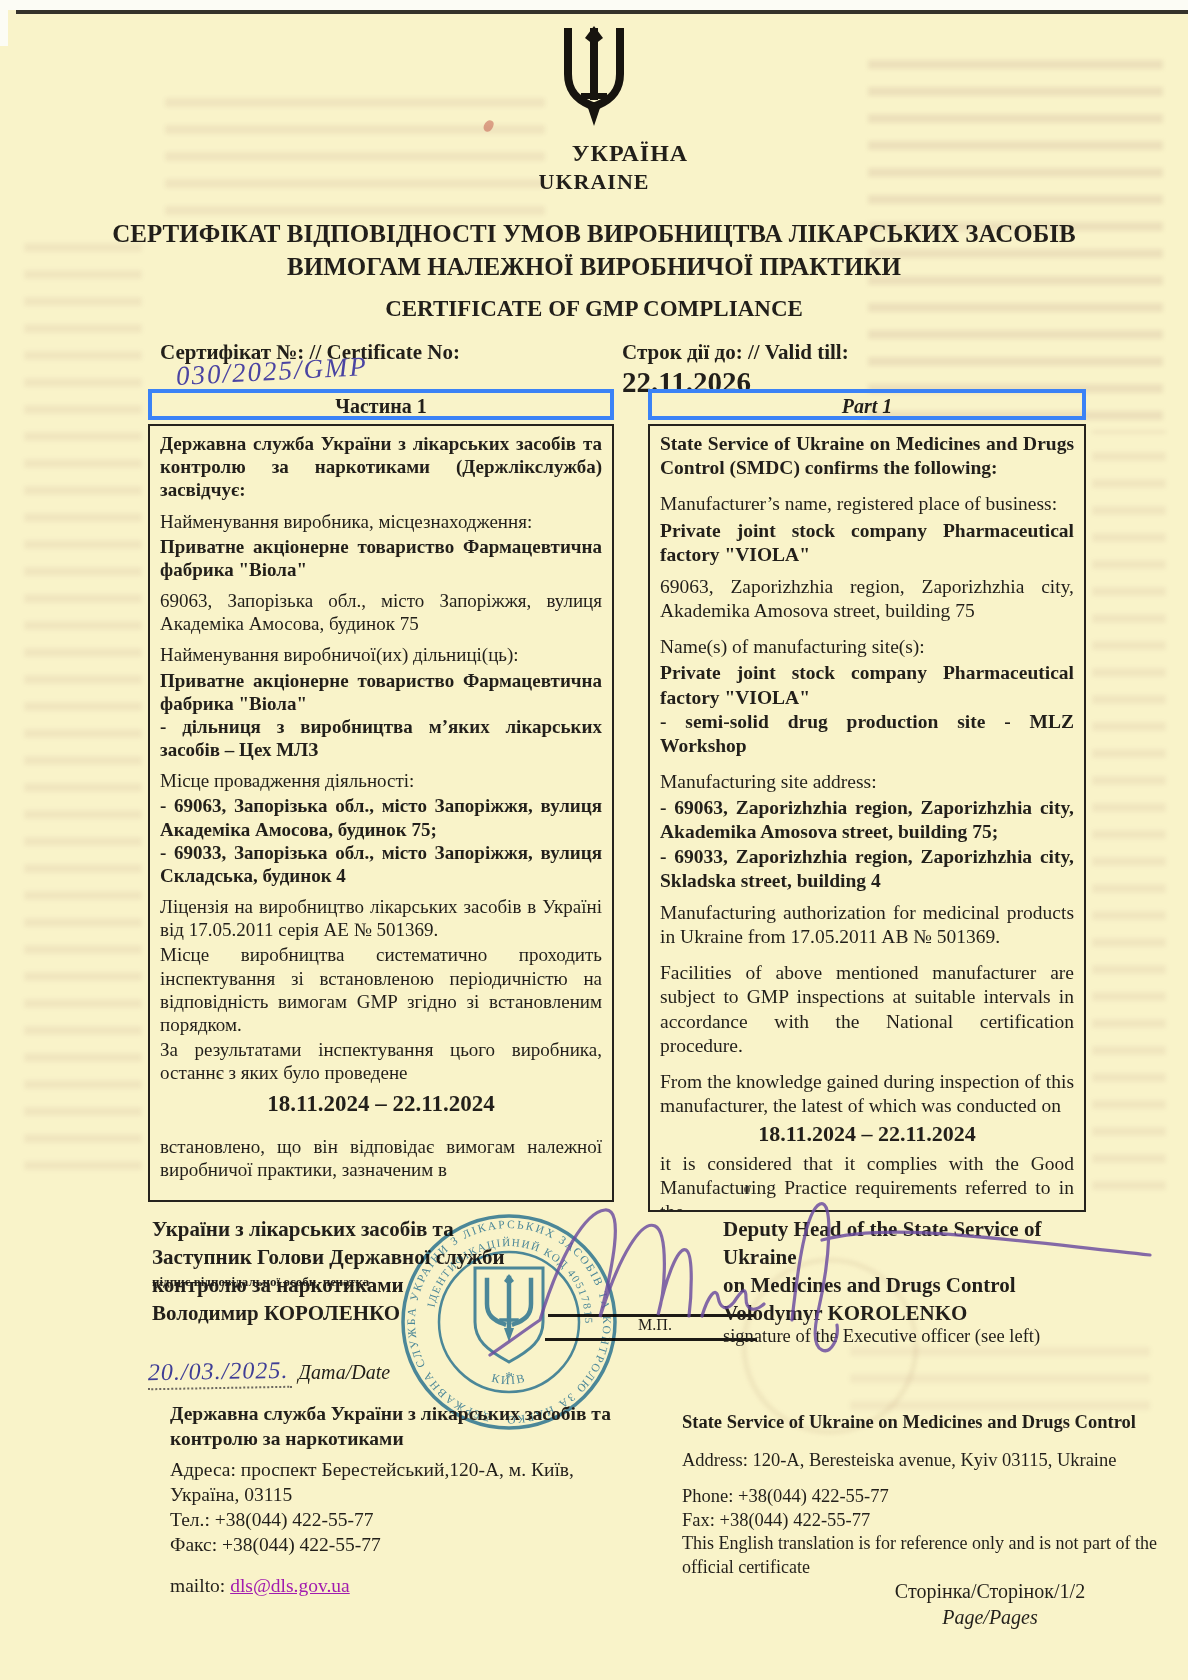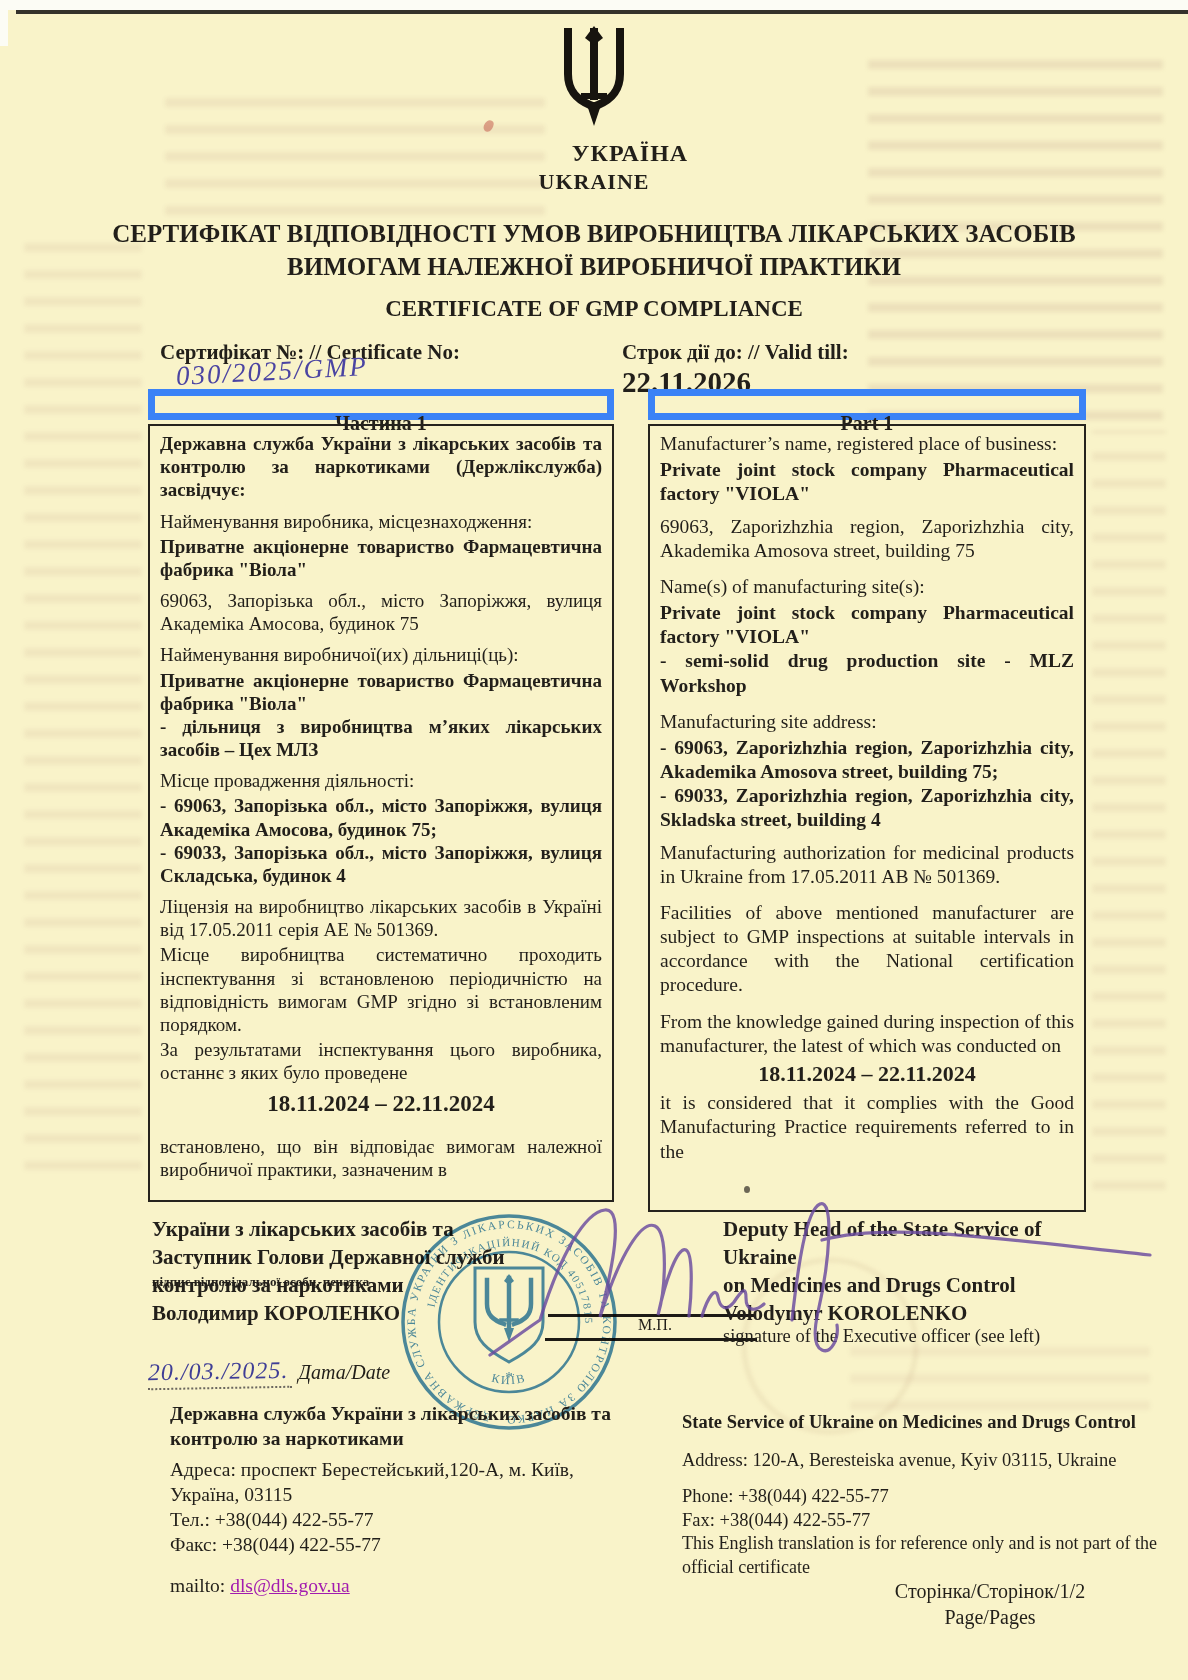--- a/index.html
+++ b/index.html
@@ -26,28 +26,28 @@
             font-size:25px;line-height:1.3;}
   .title-en{position:absolute;left:74px;top:296px;width:1040px;text-align:center;font-weight:bold;font-size:23px;}
   
   .meta-label{position:absolute;font-weight:bold;font-size:21px;}
   .cert-no-label{left:160px;top:340px;}
   .valid-label{left:622px;top:340px;}
   .valid-value{position:absolute;left:622px;top:366px;font-weight:bold;font-size:29px;}
   .cert-no-hand{position:absolute;left:176px;top:356px;font-size:27px;font-style:italic;color:#4b44a2;
                 letter-spacing:2px;transform:rotate(-3deg);}
   
-  .box-header{position:absolute;box-sizing:border-box;border:7px solid #3b82f6;text-align:center;
-              font-weight:bold;font-size:20px;padding-top:16px;}
+  .box-header{position:absolute;box-sizing:border-box;border:4px solid #3b82f6;text-align:center;
+              font-weight:bold;font-size:20px;padding-top:2px;}
   .box-body{position:absolute;box-sizing:border-box;border:2px solid #26231d;padding:6px 10px;
             text-align:justify;overflow:hidden;}
   .lh .box, .box-body p{margin:0 0 6px 0;}
   .hdr-left{left:148px;top:389px;width:466px;height:31px;}
   .body-left{left:148px;top:424px;width:466px;height:778px;font-size:19px;line-height:1.22;}
-  .hdr-right{left:648px;top:389px;width:438px;height:31px;}
+  .hdr-right{left:648px;top:389px;width:438px;height:31px;font-style:italic;}
   .body-right{left:648px;top:424px;width:438px;height:788px;font-size:19.5px;line-height:1.24;}
   .b{font-weight:bold;}
   .mb0{margin-bottom:0 !important;}
   .mb2{margin-bottom:2px !important;}
   .mb8{margin-bottom:8px !important;}
   .mb12{margin-bottom:12px !important;}
   .date-line{font-weight:bold;text-align:center;font-size:23px;margin:6px 0 16px 0 !important;}
   .body-right .date-line{font-size:22px;margin:2px 0 4px 0 !important;}
   
   .sign-left{position:absolute;left:152px;top:1216px;width:420px;font-weight:bold;font-size:21px;line-height:1.33;}
@@ -69,21 +69,21 @@
   .footer-left .org{font-weight:bold;}
   .footer-left .addr{margin-top:6px;}
   .footer-left .mail{margin-top:16px;}
   .footer-left a{color:#a21caf;text-decoration:underline;}
   .footer-right{position:absolute;left:682px;top:1410px;width:490px;font-size:18.5px;line-height:1.3;}
   .footer-right .org{font-weight:bold;white-space:nowrap;}
   .footer-right .addr{margin-top:14px;}
   .footer-right .phone{margin-top:12px;}
   .footer-right .note{font-size:18px;}
   .page-footer{position:absolute;left:820px;top:1578px;width:340px;text-align:center;font-size:20px;line-height:1.3;}
-  .page-footer .en{text-align:center;}
+  .page-footer .en{font-style:italic;text-align:center;}
 </style>
 </head>
 <body>
 
 <div class="page">
 
   <div class="scan-top-white"></div>
   <div class="scan-corner-white"></div>
   <div class="scan-top-line"></div>
   <div class="ghost" style="left:868px;top:60px;width:295px;height:360px;"></div>
@@ -135,20 +135,21 @@
     <p class="b mb8">- 69033, Запорізька обл., місто Запоріжжя, вулиця Складська, будинок 4</p>
     <p class="mb2">Ліцензія на виробництво лікарських засобів в Україні від 17.05.2011 серія АЕ № 501369.</p>
     <p class="mb2">Місце виробництва систематично проходить інспектування зі встановленою періодичністю на відповідність вимогам GMP згідно зі встановленим порядком.</p>
     <p class="mb2">За результатами інспектування цього виробника, останнє з яких було проведене</p>
     <p class="date-line">18.11.2024 – 22.11.2024</p>
     <p class="mb0">встановлено, що він відповідає вимогам належної виробничої практики, зазначеним в</p>
   </div>
 
   <div class="box-header hdr-right">Part 1</div>
   <div class="box-body body-right">
+    <p class="b mb12">State Service of Ukraine on Medicines and Drugs Control (SMDC) confirms the following:</p>
     <p class="mb2">Manufacturer’s name, registered place of business:</p>
     <p class="b mb8">Private joint stock company Pharmaceutical factory "VIOLA"</p>
     <p class="mb12">69063, Zaporizhzhia region, Zaporizhzhia city, Akademika Amosova street, building 75</p>
     <p class="mb2">Name(s) of manufacturing site(s):</p>
     <p class="b mb0">Private joint stock company Pharmaceutical factory "VIOLA"</p>
     <p class="b mb12">- semi-solid drug production site - MLZ Workshop</p>
     <p class="mb2">Manufacturing site address:</p>
     <p class="b mb0">- 69063, Zaporizhzhia region, Zaporizhzhia city, Akademika Amosova street, building 75;</p>
     <p class="b mb8">- 69033, Zaporizhzhia region, Zaporizhzhia city, Skladska street, building 4</p>
     <p class="mb12">Manufacturing authorization for medicinal products in Ukraine from 17.05.2011 AB № 501369.</p>

